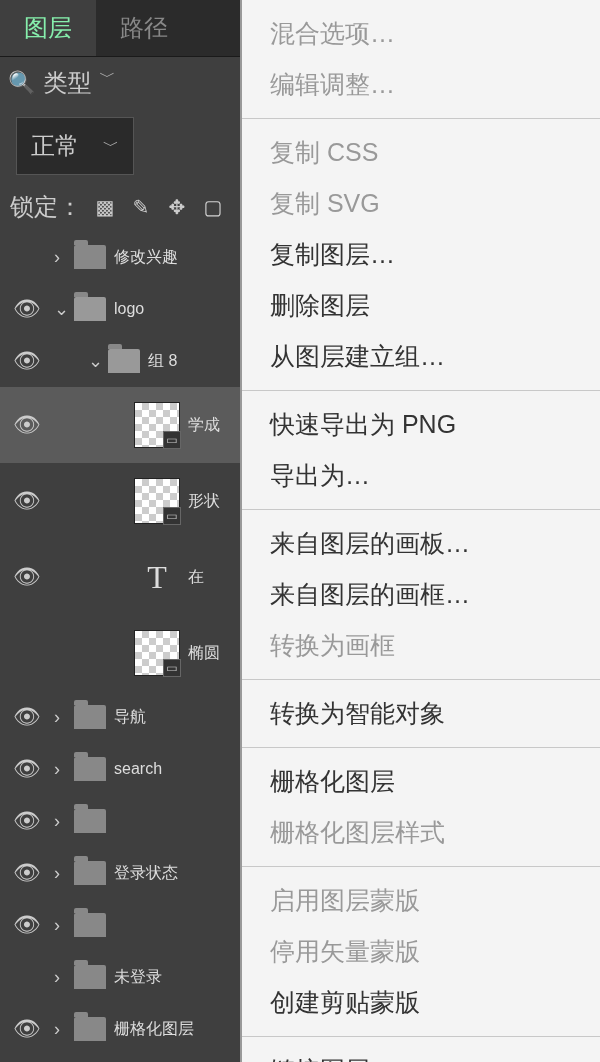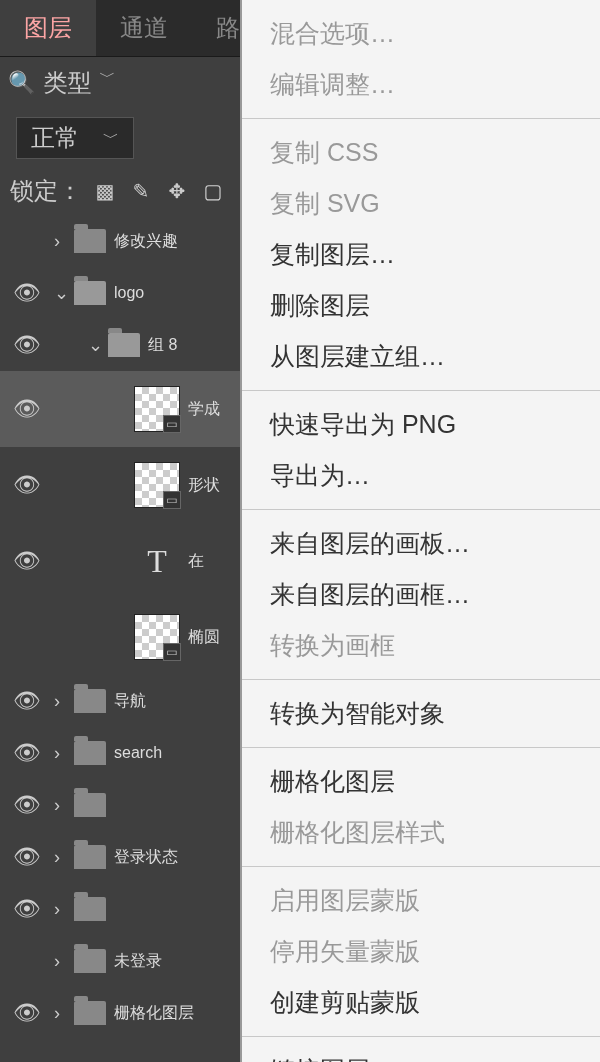--- a/index.html
+++ b/index.html
@@ -2,30 +2,30 @@
 <html><head>
 <meta charset="utf-8">
 <style>
 * { margin: 0; padding: 0; box-sizing: border-box; font-family: "Microsoft YaHei", "PingFang SC", sans-serif; }
 body { width: 600px; height: 1062px; background: #3a3a3a; color: #ccc; overflow: hidden; position: relative; }
 
 .panel { width: 600px; height: 1062px; background: #3f3f3f; }
 
 .panel-tabs { display: flex; background: #2b2b2b; border-bottom: 1px solid #1a1a1a; }
 .panel-tab { padding: 12px 24px; font-size: 24px; color: #888; cursor: pointer; }
-.panel-tab.active { background: #3f3f3f; color: #fca5a5; }
+.panel-tab.active { background: #3f3f3f; color: #86efac; }
 
 .filter-row { display: flex; align-items: center; padding: 10px 8px; gap: 8px; }
 .search-icon { font-size: 22px; }
 .type-dd { display: flex; align-items: flex-start; gap: 8px; font-size: 24px; }
 .dd-arrow { font-size: 16px; color: #aaa; }
 .filter-icon { width: 30px; height: 28px; background: #555; border: 1px solid #222; border-radius: 3px; display: flex; align-items: center; justify-content: center; font-size: 18px; }
 
 .blend-row { display: flex; align-items: center; padding: 8px 16px; gap: 8px; }
-.blend-select { background: #2a2a2a; border: 1px solid #555; padding: 4px 14px; font-size: 24px; color: #ccc; display: flex; align-items: center; gap: 24px; }
+.blend-select { background: #2a2a2a; border: 1px solid #555; padding: 12px 14px; font-size: 24px; color: #ccc; display: flex; align-items: center; gap: 24px; }
 
 .lock-row { display: flex; align-items: center; padding: 8px 10px; gap: 10px; font-size: 24px; }
 .lock-icon { width: 26px; height: 26px; display: flex; align-items: center; justify-content: center; font-size: 20px; }
 
 .layer-list { }
 .layer-row { display: flex; align-items: center; padding: 4px 0; min-height: 52px; }
 .layer-row.selected { background: #5b5b5b; }
 .vis-col { width: 54px; display: flex; align-items: center; justify-content: center; font-size: 22px; }
 .twisty { width: 20px; font-size: 18px; color: #ccc; }
 .indent { display: inline-block; }
@@ -44,21 +44,20 @@
 .menu-sep { height: 1px; background: #c8c8c8; margin: 8px 0; }
 
 </style>
 </head>
 <body>
 
 <div class="panel">
 
   <div class="panel-tabs">
     <div class="panel-tab active">图层</div>
-    <div class="panel-tab">通道</div>
     <div class="panel-tab">路径</div>
   </div>
 
   <div class="filter-row">
     <span class="search-icon">🔍</span>
     <div class="type-dd">
       <span>类型</span>
       <span class="dd-arrow">﹀</span>
     </div>
     <div style="flex:1"></div>

